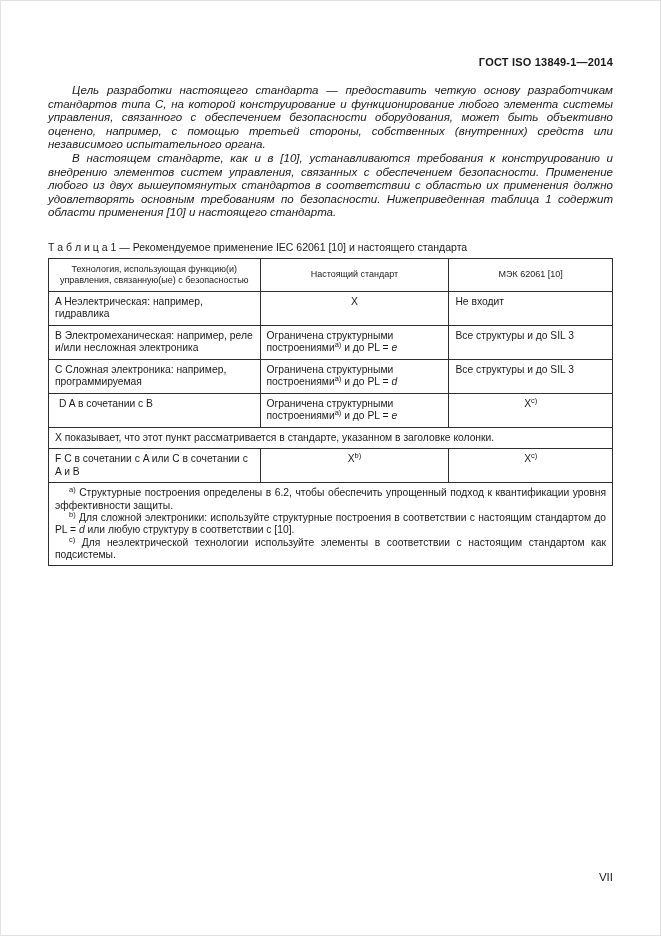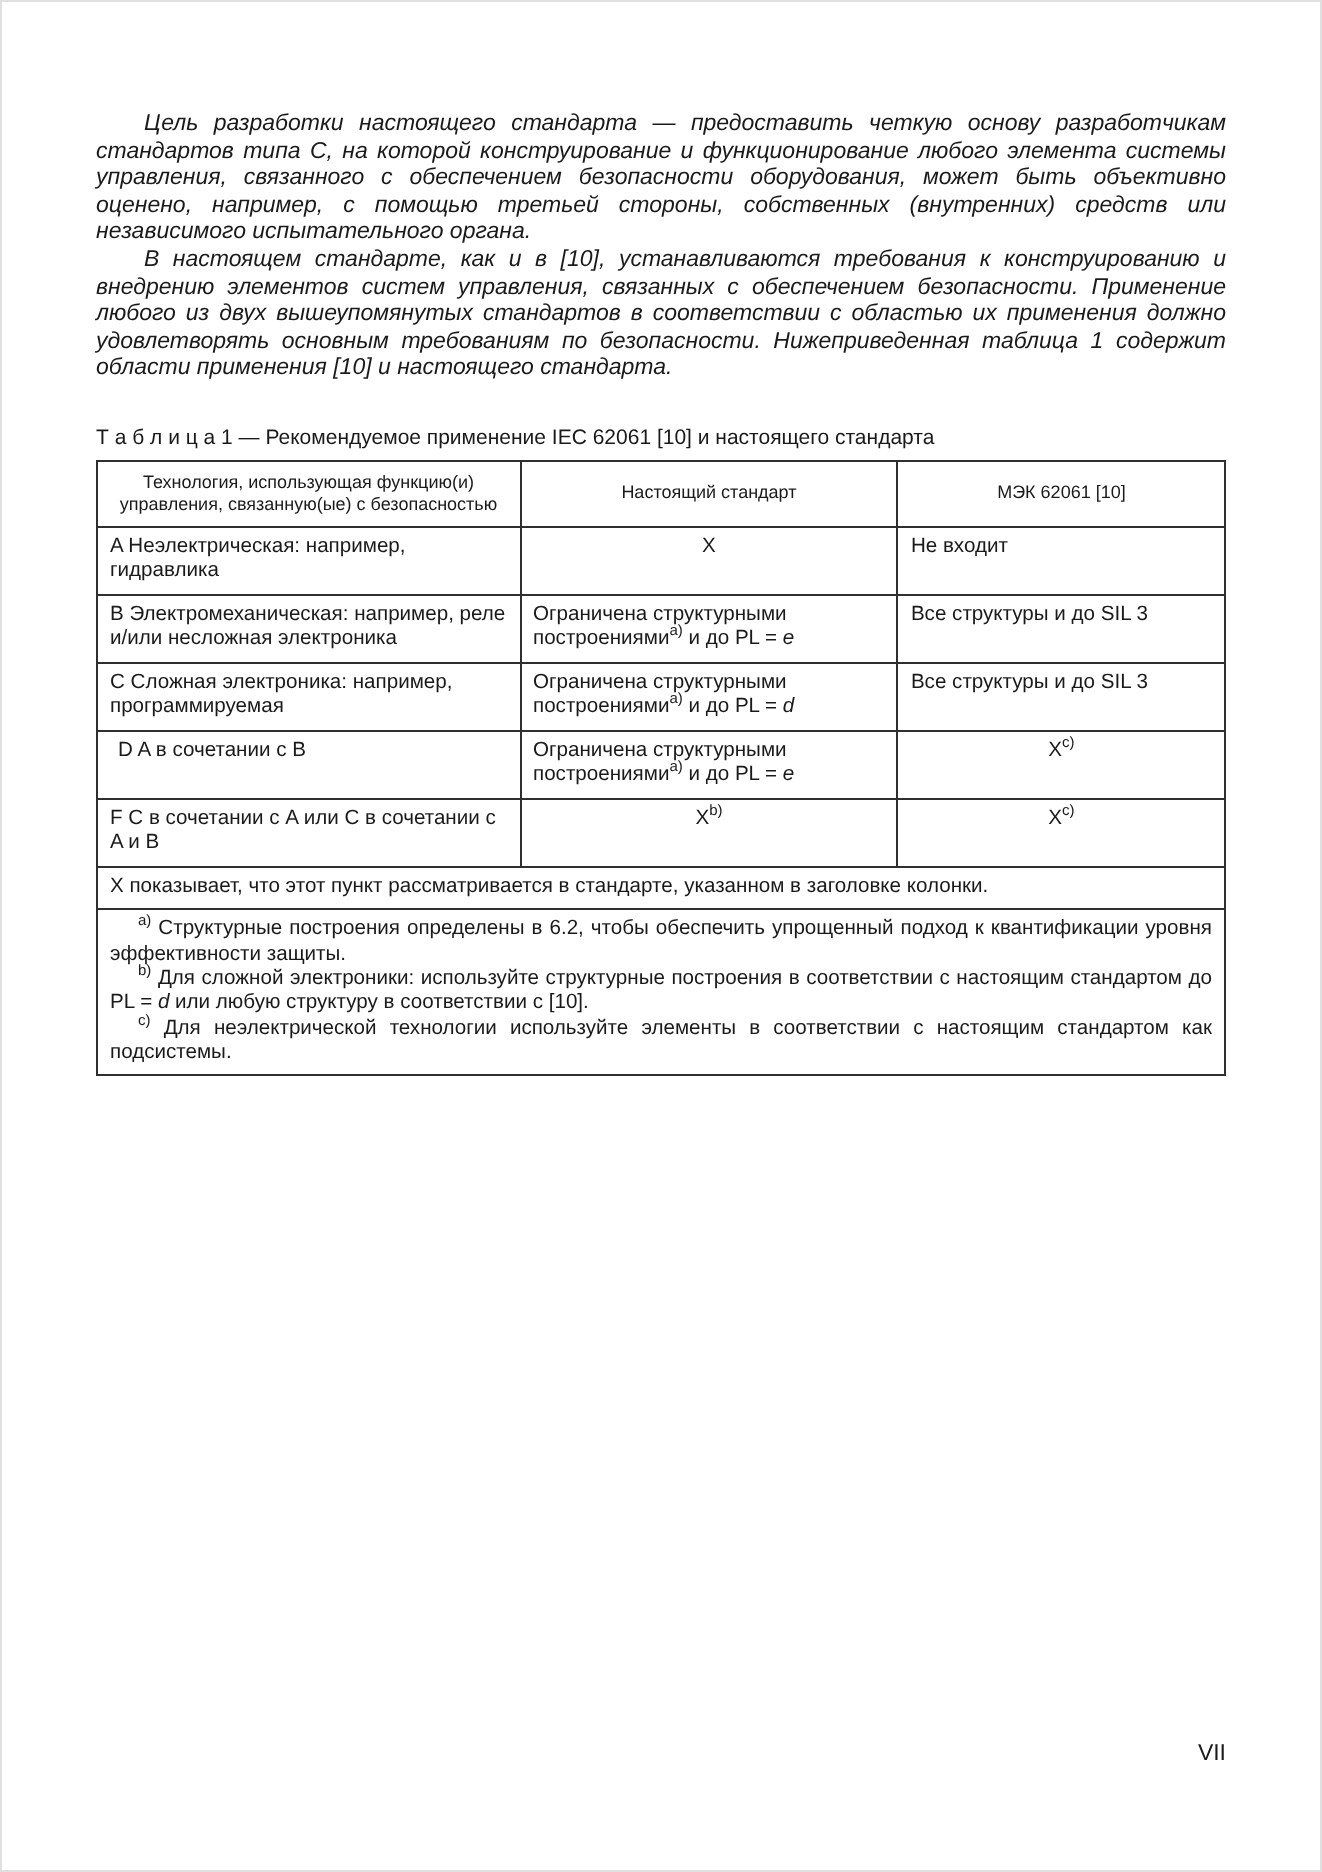--- a/index.html
+++ b/index.html
@@ -83,20 +83,21 @@
     right: 47px;
     bottom: 52px;
     font-size: 11.5px;
   }
 </style>
 </head>
 <body>
 
 <div class="page">
 
+  <div class="doc-header">ГОСТ ISO 13849-1—2014</div>
 
   <div class="body-text">
     <p>Цель разработки настоящего стандарта — предоставить четкую основу разработчикам стандартов типа С, на которой конструирование и функционирование любого элемента системы управления, связанного с обеспечением безопасности оборудования, может быть объективно оценено, например, с помощью третьей стороны, собственных (внутренних) средств или независимого испытательного органа.</p>
     <p>В настоящем стандарте, как и в [10], устанавливаются требования к конструированию и внедрению элементов систем управления, связанных с обеспечением безопасности. Применение любого из двух вышеупомянутых стандартов в соответствии с областью их применения должно удовлетворять основным требованиям по безопасности. Нижеприведенная таблица 1 содержит области применения [10] и настоящего стандарта.</p>
   </div>
 
   <div class="table-caption">Т а б л и ц а  1 — Рекомендуемое применение IEC 62061 [10] и настоящего стандарта</div>
 
   <table class="std-table">
     <colgroup>
@@ -126,26 +127,26 @@
           <td style="text-align: left;"><span>C Сложная электроника: например, программируемая</span></td>
           <td style="text-align: left;"><span>Ограничена структурными построениями</span><sup>a)</sup><span> и до PL = </span><i>d</i></td>
           <td style="text-align: left;"><span>Все структуры и до SIL 3</span></td>
         </tr>
         <tr>
           <td style="text-align: left; padding-left: 10px;"><span>D A в сочетании с B</span></td>
           <td style="text-align: left;"><span>Ограничена структурными построениями</span><sup>a)</sup><span> и до PL = </span><i>e</i></td>
           <td style="text-align: center;"><span>X</span><sup>c)</sup></td>
         </tr>
         <tr>
+          <td colspan="3" class="note-cell">X показывает, что этот пункт рассматривается в стандарте, указанном в заголовке колонки.</td>
+        </tr>
+        <tr>
           <td style="text-align: left;"><span>F C в сочетании с A или C в сочетании с A и B</span></td>
           <td style="text-align: center;"><span>X</span><sup>b)</sup></td>
           <td style="text-align: center;"><span>X</span><sup>c)</sup></td>
-        </tr>
-        <tr>
-          <td colspan="3" class="note-cell">X показывает, что этот пункт рассматривается в стандарте, указанном в заголовке колонки.</td>
         </tr>
         <tr>
           <td colspan="3" class="footnotes-cell">
             <p><sup>a)</sup><span> Структурные построения определены в 6.2, чтобы обеспечить упрощенный подход к квантификации уровня эффективности защиты.</span></p>
             <p><sup>b)</sup><span> Для сложной электроники: используйте структурные построения в соответствии с настоящим стандартом до PL = </span><i>d</i><span> или любую структуру в соответствии с [10].</span></p>
             <p><sup>c)</sup><span> Для неэлектрической технологии используйте элементы в соответствии с настоящим стандартом как подсистемы.</span></p>
           </td>
         </tr>
       </tbody>
   </table>

